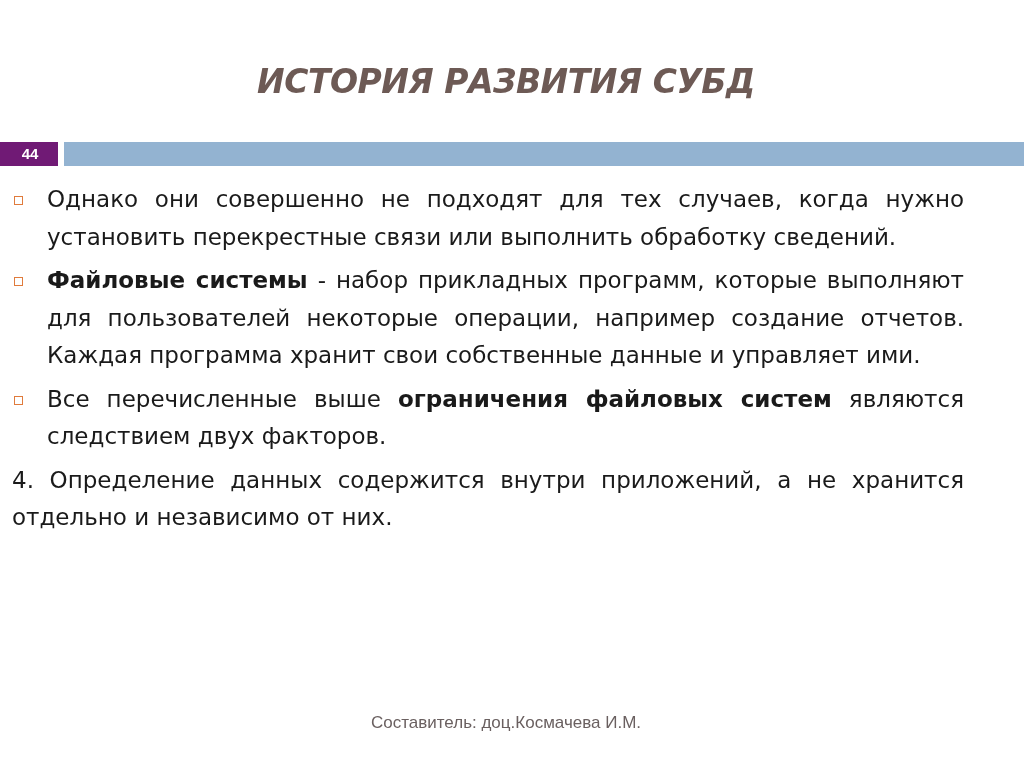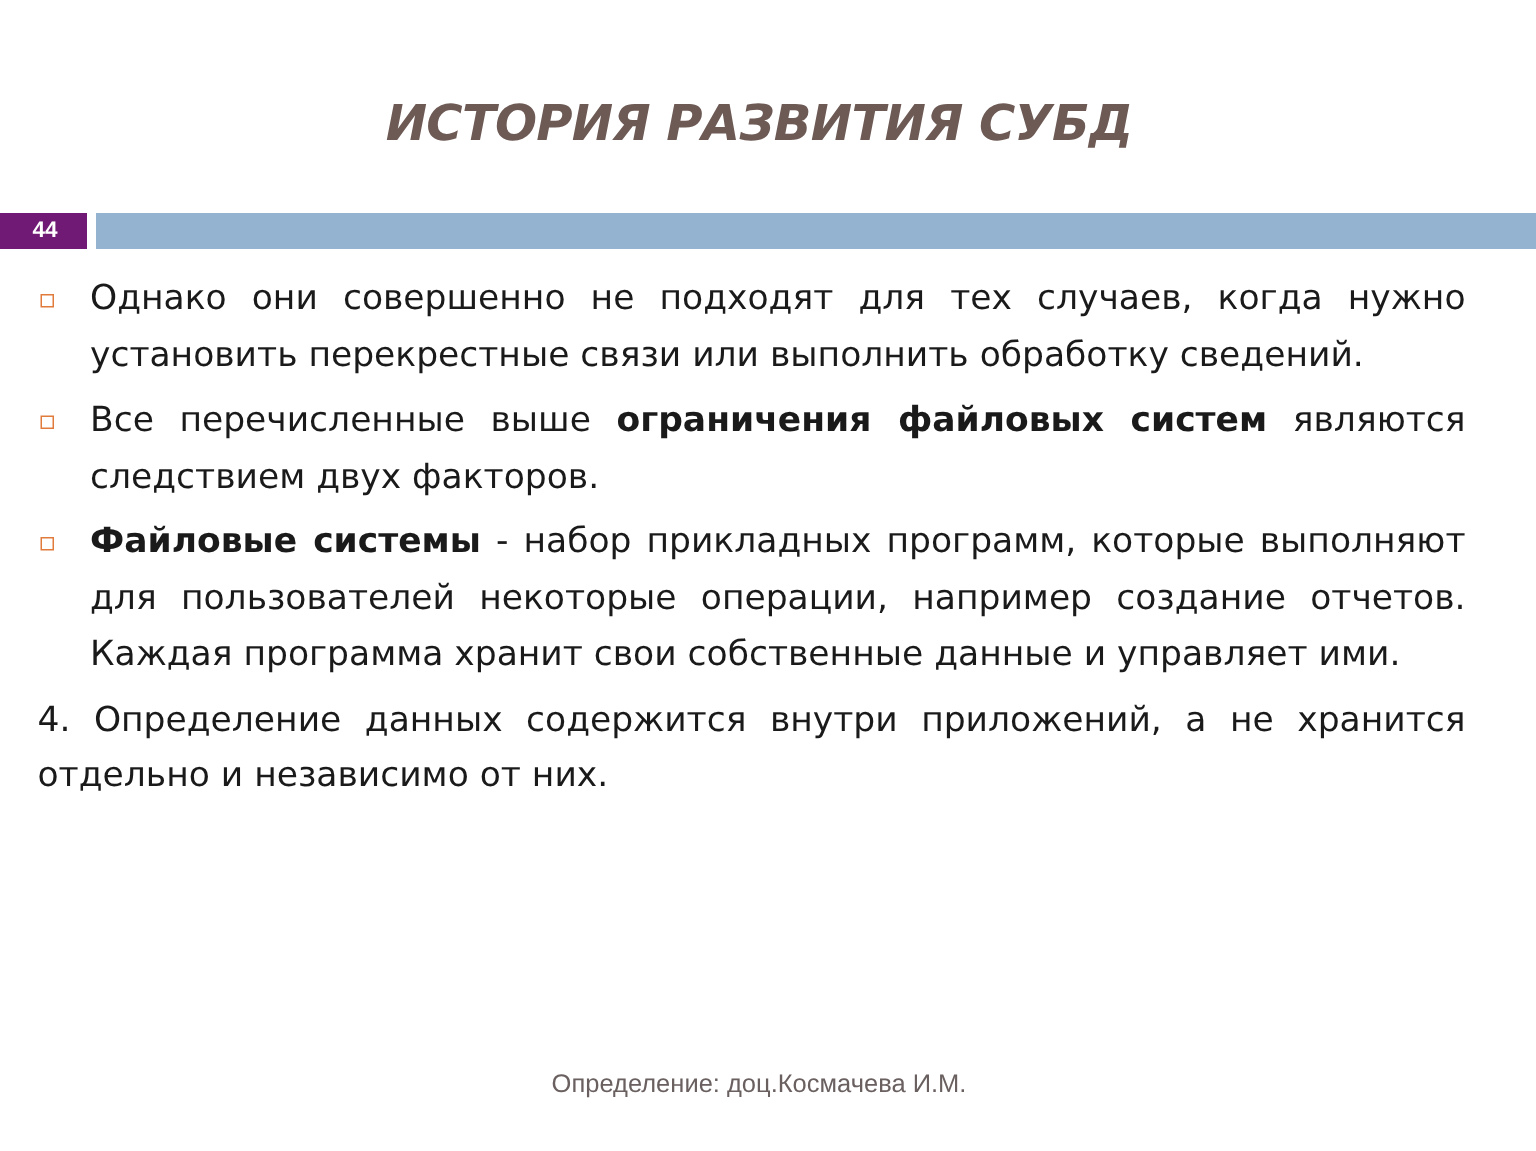--- a/index.html
+++ b/index.html
@@ -21,21 +21,21 @@
       position: absolute; left: 0; top: 142px; width: 58px; height: 24px;
       background: #701a75; color: #fff;
       font-family: "Liberation Sans", sans-serif; font-size: 15px; font-weight: bold;
       text-align: center; line-height: 24px; padding-left: 2px; box-sizing: border-box;
     }
     .slide-bar {
       position: absolute; left: 64px; top: 142px; width: 960px; height: 24px;
       background: #93b3d1;
     }
     .content {
-      position: absolute; left: 25px; top: 181px; width: 952px;
+      position: absolute; left: 12px; top: 181px; width: 952px;
       font-family: "DejaVu Sans", sans-serif;
       font-size: 23px; color: #1a1a1a; line-height: 37.5px;
     }
     .bullet {
       position: relative; padding-left: 35px; text-align: justify;
       margin-bottom: 6px;
     }
     .bullet .marker {
       position: absolute; left: 2px; top: 15px; width: 9px; height: 9px;
       border: 1.5px solid #e07b3c; box-sizing: border-box;
@@ -56,22 +56,22 @@
 <div class="slide-num">44</div>
 <div class="slide-bar"></div>
 
 <div class="content">
   <div class="bullet">
     <span class="marker"></span>
     <span>Однако они совершенно не подходят для тех случаев, когда нужно установить перекрестные связи или выполнить обработку сведений.</span>
   </div>
   <div class="bullet">
     <span class="marker"></span>
-    <span>Все перечисленные выше </span><b>ограничения файловых систем</b><span> являются следствием двух факторов.</span>
+    <b>Файловые системы</b><span> - набор прикладных программ, которые выполняют для пользователей некоторые операции, например создание отчетов. Каждая программа хранит свои собственные данные и управляет ими.</span>
   </div>
   <div class="bullet">
     <span class="marker"></span>
-    <b>Файловые системы</b><span> - набор прикладных программ, которые выполняют для пользователей некоторые операции, например создание отчетов. Каждая программа хранит свои собственные данные и управляет ими.</span>
+    <span>Все перечисленные выше </span><b>ограничения файловых систем</b><span> являются следствием двух факторов.</span>
   </div>
   <div class="num-para">4. Определение данных содержится внутри приложений, а не хранится отдельно и независимо от них.</div>
 </div>
 
-<div class="footer">Определение: доц.Космачева И.М.</div>
+<div class="footer">Составитель: доц.Космачева И.М.</div>
 
 </body></html>

